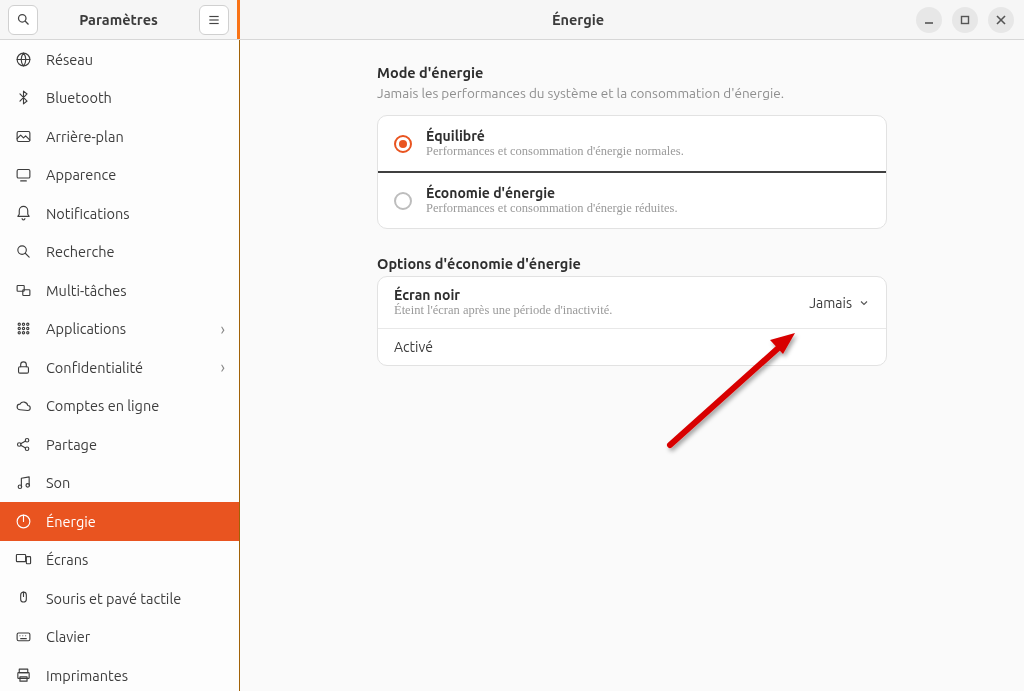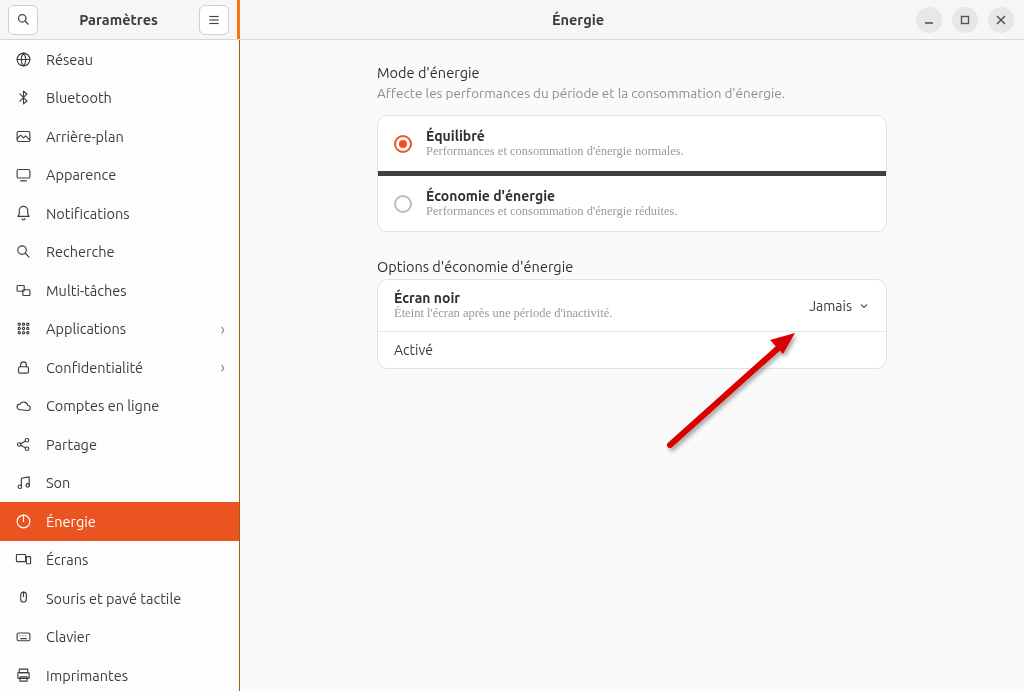--- a/index.html
+++ b/index.html
@@ -102,21 +102,21 @@
     flex: 1;
     padding: 24px 0;
     overflow-y: auto;
     position: relative;
   }
   .content-inner {
     width: 510px;
     margin: 0 auto;
   }
   .sec-title {
-    font-weight: 400;
+    font-weight: 700;
     font-size: 14.5px;
     color: #2e2e2e;
     margin-bottom: 4px;
   }
   .sec-sub {
     font-size: 13.5px;
     color: #8e8e8e;
     margin-bottom: 14px;
   }
   .card {
@@ -124,21 +124,21 @@
     border: 1px solid #e2e2e2;
     border-radius: 10px;
     overflow: hidden;
   }
   .radio-row {
     display: flex;
     align-items: center;
     gap: 14px;
     padding: 12px 16px;
     cursor: pointer;
-    border-top: 5px solid #404040;
+    border-top: 2px solid #404040;
   }
   .radio-row:first-child { border-top: none; }
   .radio {
     width: 18px; height: 18px;
     border: 2px solid #bdbdbd;
     border-radius: 50%;
     position: relative;
     flex-shrink: 0;
   }
   .radio.checked { border-color: #e95420; }
@@ -392,21 +392,21 @@
           </svg>
         </span>
         <span class="label">Imprimantes</span>
       </div>
     </div>
 
   <div class="content">
     <div class="content-inner">
 
       <div class="sec-title">Mode d'énergie</div>
-      <div class="sec-sub">Affecte les performances du période et la consommation d'énergie.</div>
+      <div class="sec-sub">Jamais les performances du système et la consommation d'énergie.</div>
       <div class="card" id="mode-card">
           <div class="radio-row">
             <div class="radio checked"></div>
             <div class="text">
               <div class="row-title">Équilibré</div>
               <div class="row-sub">Performances et consommation d'énergie normales.</div>
             </div>
           </div>
           <div class="radio-row">
             <div class="radio"></div>

